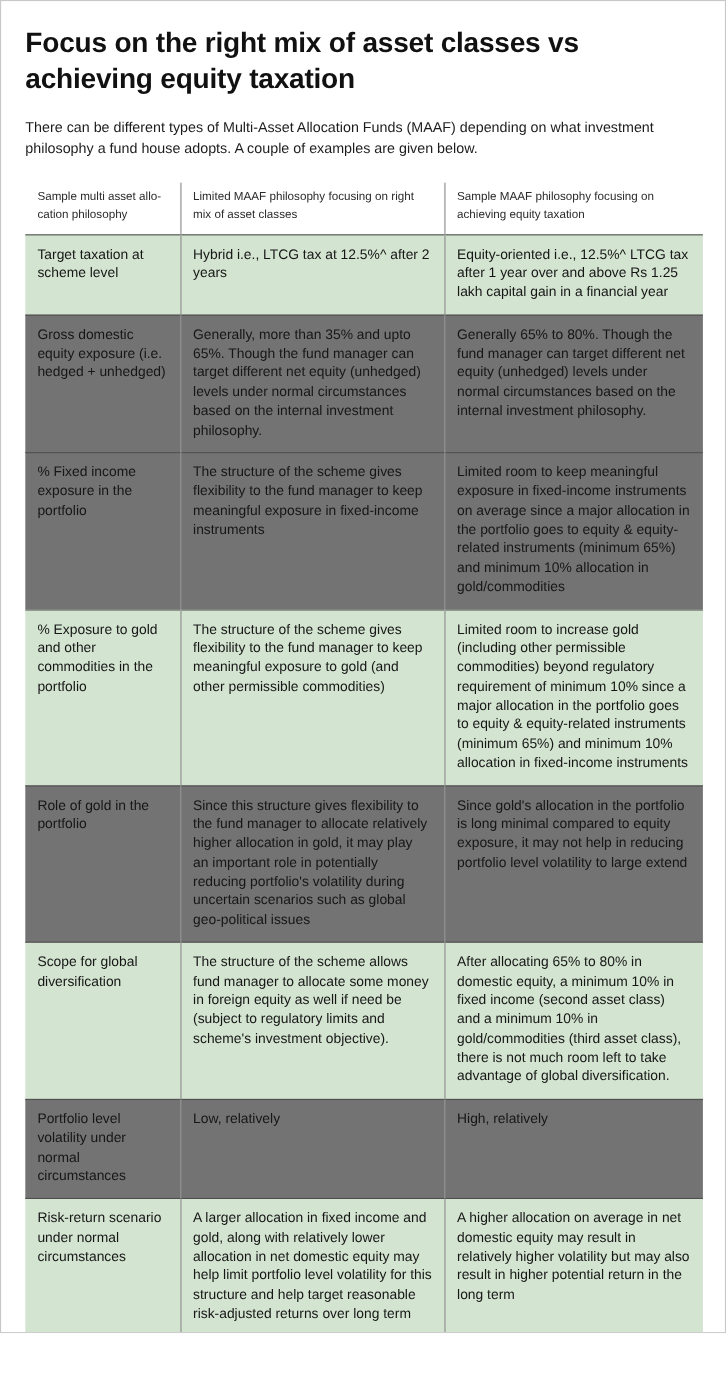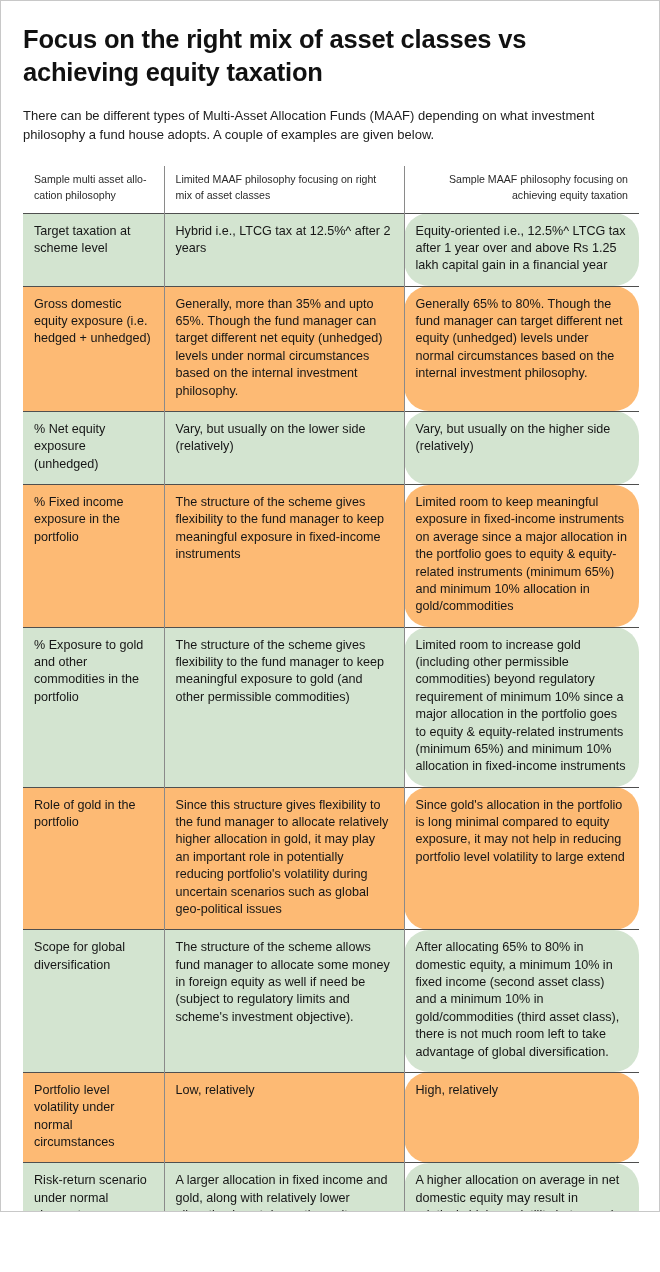--- a/index.html
+++ b/index.html
@@ -62,32 +62,32 @@
   table.grid th {
     text-align: left;
     font-weight: normal;
     font-size: 10.6px;
     line-height: 1.42;
     color: #2a2a2a;
     padding-top: 6px;
     padding-bottom: 10px;
     border-right: 1px solid #8a8a8a;
   }
-  table.grid th:last-child { border-right: none; text-align: right; }
+  table.grid th:last-child { border-right: none; }
 
   table.grid tbody td {
     font-size: 12.6px;
     line-height: 1.38;
     color: #161616;
     border-right: 1px solid #8a8a8a;
   }
-  table.grid tbody td:last-child { border-right: none; border-radius: 25px; }
+  table.grid tbody td:last-child { border-right: none; }
 
   tbody tr.shade td { background: #d3e4d0; }
-  tbody tr.plain td { background: #fdba74; }
+  tbody tr.plain td { background: #737373; }
 
   
   tbody tr td { border-top: 1.6px solid #4f4f4f; }
   tbody tr:last-child td { border-bottom: 1.6px solid #4f4f4f; }
 </style>
 </head>
 <body>
 
 <div id="page">
   <div class="inner">
@@ -117,25 +117,20 @@
             <td>Hybrid i.e., LTCG tax at 12.5%^ after 2 years</td>
             <td>Equity-oriented i.e., 12.5%^ LTCG tax after 1 year over and above Rs 1.25 lakh capital gain in a financial year</td>
           </tr>
 
           <tr class="plain">
             <td>Gross domestic equity exposure (i.e. hedged + unhedged)</td>
             <td>Generally, more than 35% and upto 65%. Though the fund manager can target different net equity (unhedged) levels under normal circumstances based on the internal investment philosophy.</td>
             <td>Generally 65% to 80%. Though the fund manager can target different net equity (unhedged) levels under normal circumstances based on the internal investment philosophy.</td>
           </tr>
 
-          <tr class="shade">
-            <td>% Net equity exposure (unhedged)</td>
-            <td>Vary, but usually on the lower side (relatively)</td>
-            <td>Vary, but usually on the higher side (relatively)</td>
-          </tr>
 
           <tr class="plain">
             <td>% Fixed income exposure in the portfolio</td>
             <td>The structure of the scheme gives flexibility to the fund manager to keep meaningful exposure in fixed-income instruments</td>
             <td>Limited room to keep meaningful exposure in fixed-income instruments on average since a major allocation in the portfolio goes to equity &amp; equity-related instruments (minimum 65%) and minimum 10% allocation in gold/commodities</td>
           </tr>
 
           <tr class="shade">
             <td>% Exposure to gold and other commodities in the portfolio</td>
             <td>The structure of the scheme gives flexibility to the fund manager to keep meaningful exposure to gold (and other permissible commodities)</td>

